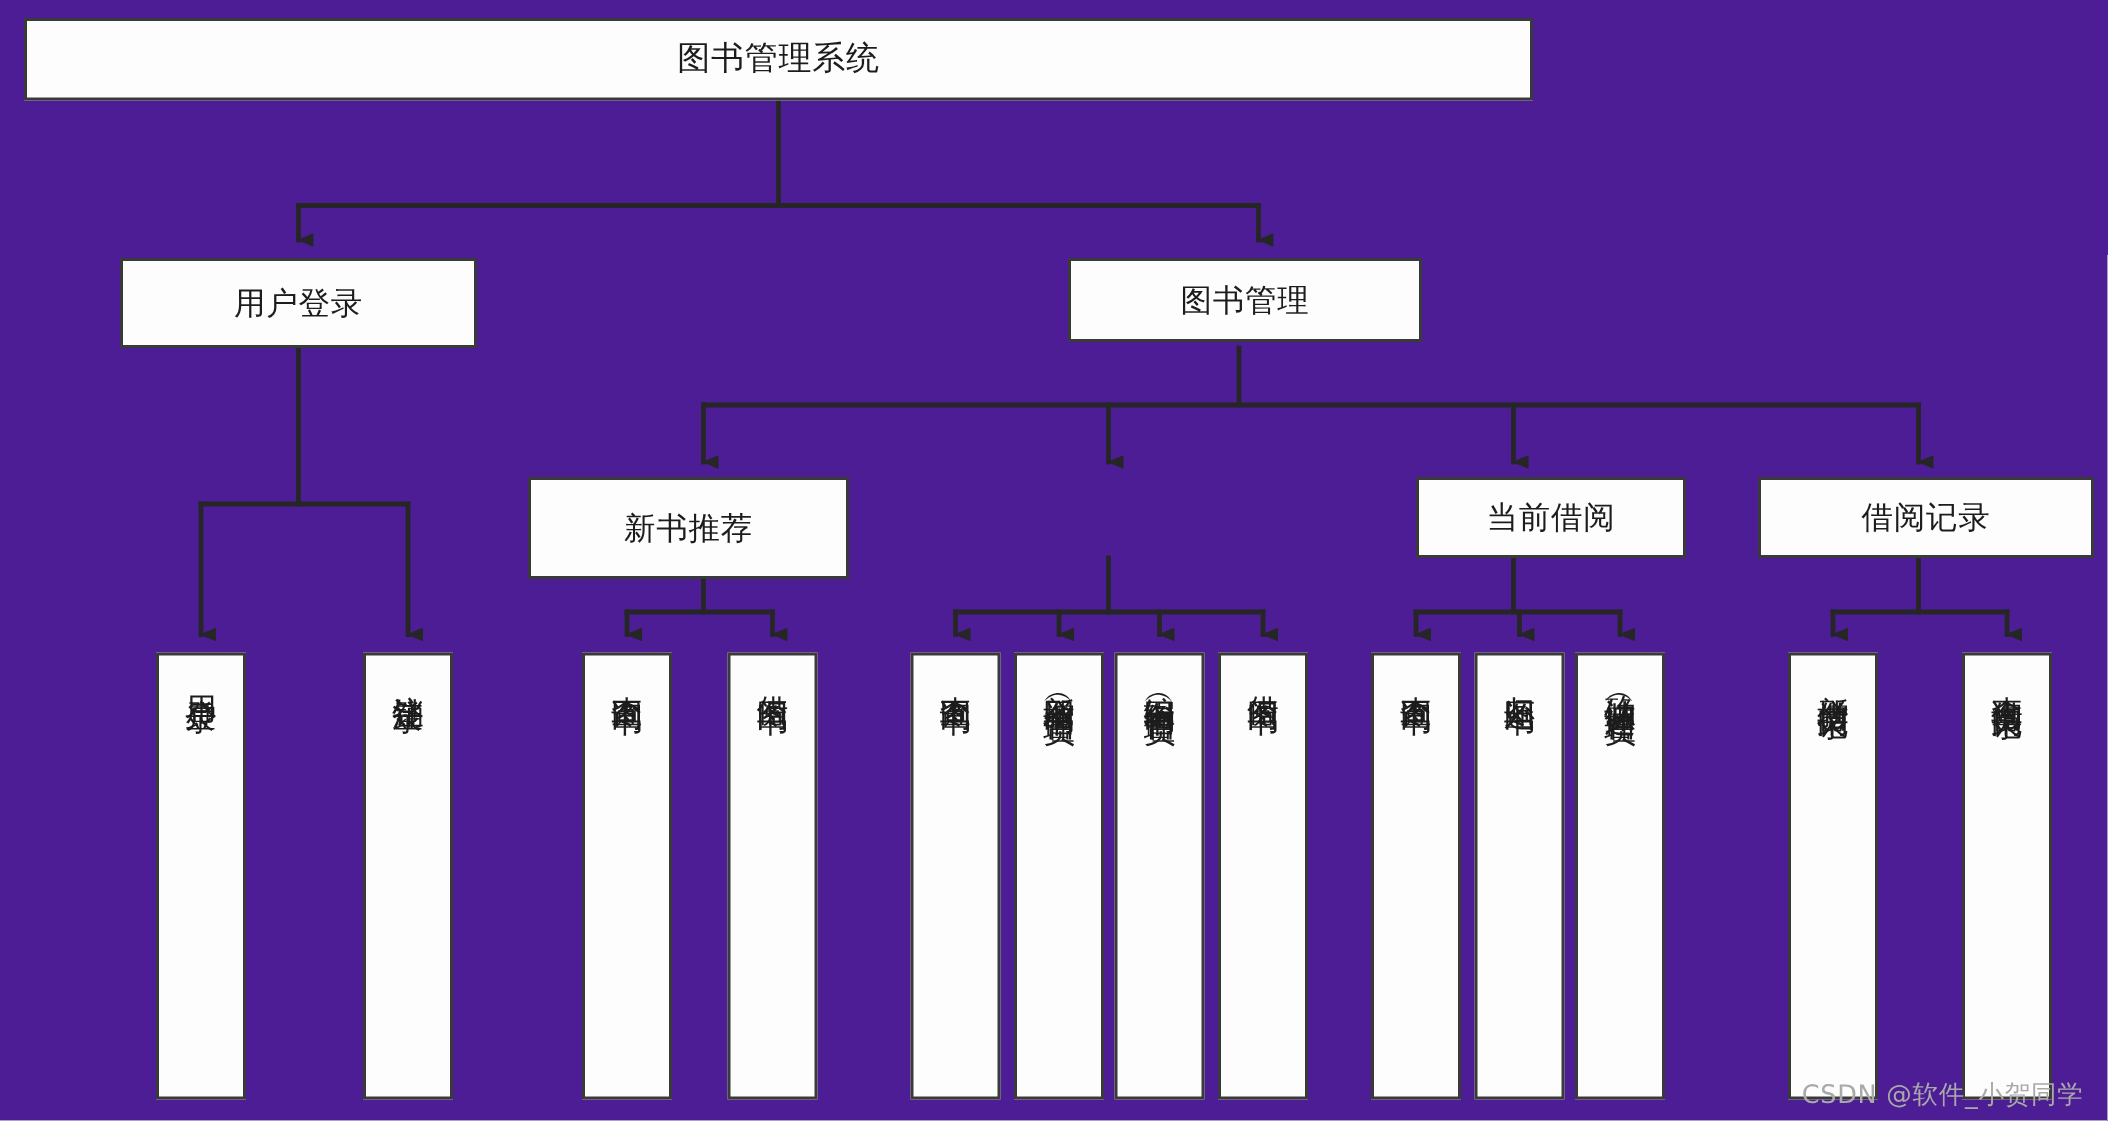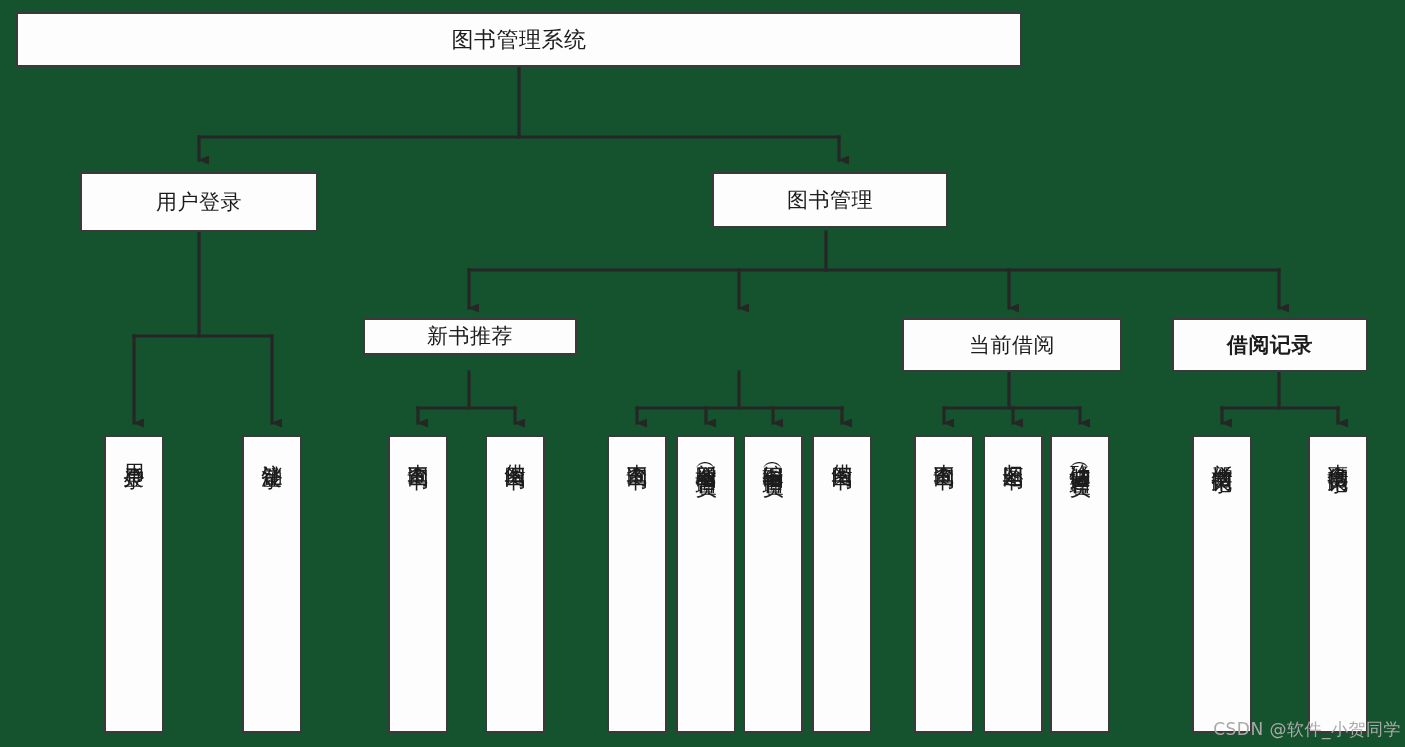--- a/index.html
+++ b/index.html
@@ -8,21 +8,21 @@
     padding: 0;
     background: #ffffff;
   }
   body {
     font-family: "DejaVu Sans", "Liberation Sans", sans-serif;
   }
   #diagram-root {
     position: relative;
     width: 1405px;
     height: 747px;
-    background: #14532d;
+    background: #4c1d95;
     overflow: hidden;
   }
   #edges-layer {
     position: absolute;
     left: 0;
     top: 0;
     width: 1405px;
     height: 747px;
     pointer-events: none;
   }
@@ -60,21 +60,21 @@
     writing-mode: vertical-rl;
     text-orientation: upright;
     font-size: 21px;
     line-height: 1.05;
     letter-spacing: 2px;
     white-space: normal;
     max-height: 100%;
   }
   .watermark {
     position: absolute;
-    right: 4px;
+    right: 16px;
     bottom: 6px;
     font-size: 17px;
     color: #a9a9a9;
     letter-spacing: 0.5px;
     z-index: 5;
     white-space: nowrap;
   }
 </style>
 </head>
 <body>
@@ -135,27 +135,27 @@
     <span class="label">图书管理系统</span>
   </div>
 
   <div class="node horizontal" style="left:80px; top:172px; width:238px; height:60px;">
     <span class="label">用户登录</span>
   </div>
   <div class="node horizontal" style="left:712px; top:172px; width:236px; height:56px;">
     <span class="label">图书管理</span>
   </div>
 
-  <div class="node horizontal" style="left:363px; top:318px; width:214px; height:37px;">
+  <div class="node horizontal" style="left:352px; top:318px; width:214px; height:68px;">
     <span class="label">新书推荐</span>
   </div>
-  <div class="node horizontal" style="left:902px; top:318px; width:220px; height:54px;">
+  <div class="node horizontal" style="left:944px; top:318px; width:180px; height:54px;">
     <span class="label">当前借阅</span>
   </div>
-  <div class="node horizontal" style="left:1172px; top:318px; width:196px; height:54px;font-weight:bold;">
+  <div class="node horizontal" style="left:1172px; top:318px; width:224px; height:54px;">
     <span class="label">借阅记录</span>
   </div>
 
   <div class="node vertical" style="left:104px; top:435px; width:60px; height:298px;">
     <span class="label">用户登录</span>
   </div>
   <div class="node vertical" style="left:242px; top:435px; width:60px; height:298px;">
     <span class="label">注销登录</span>
   </div>
 

